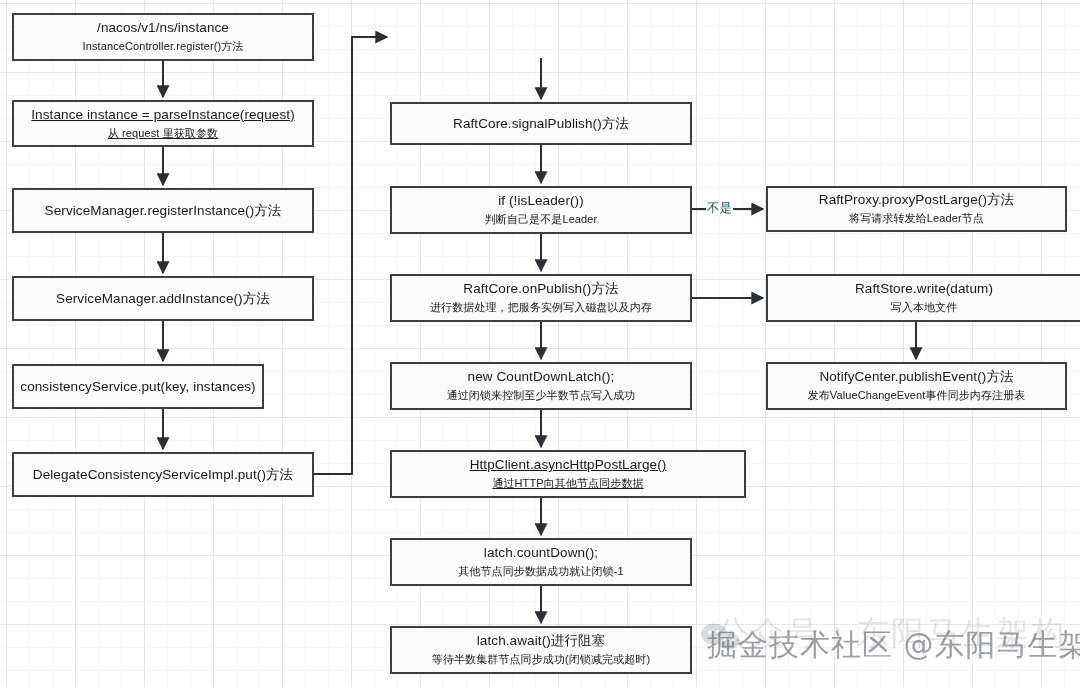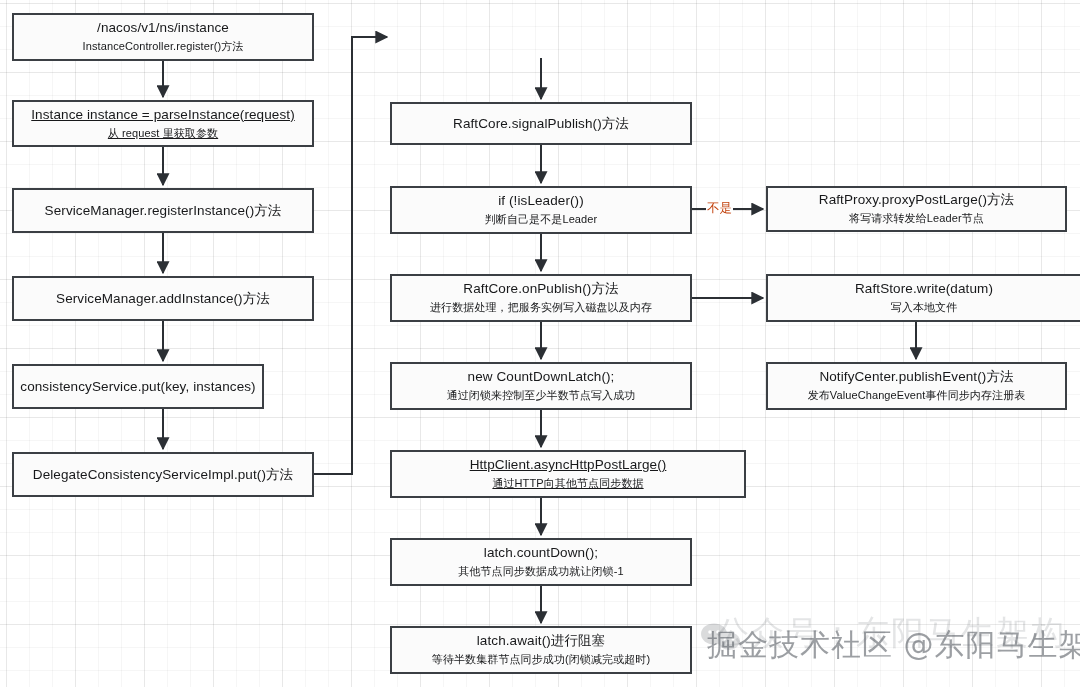--- a/index.html
+++ b/index.html
@@ -44,21 +44,21 @@
     font-size: 13.5px;
     line-height: 19px;
     text-align: center;
     letter-spacing: 0.1px;
     white-space: nowrap;
   }
   .node .l2 { font-size: 11px; }
   .edge-label {
     position: absolute;
     font-size: 12.5px;
-    color: #c2410c;
+    color: #0c4a6e;
     background: #ffffff;
     padding: 0 1px;
     line-height: 14px;
     white-space: nowrap;
   }
   
   .wm {
     position: absolute;
     white-space: nowrap;
     pointer-events: none;

